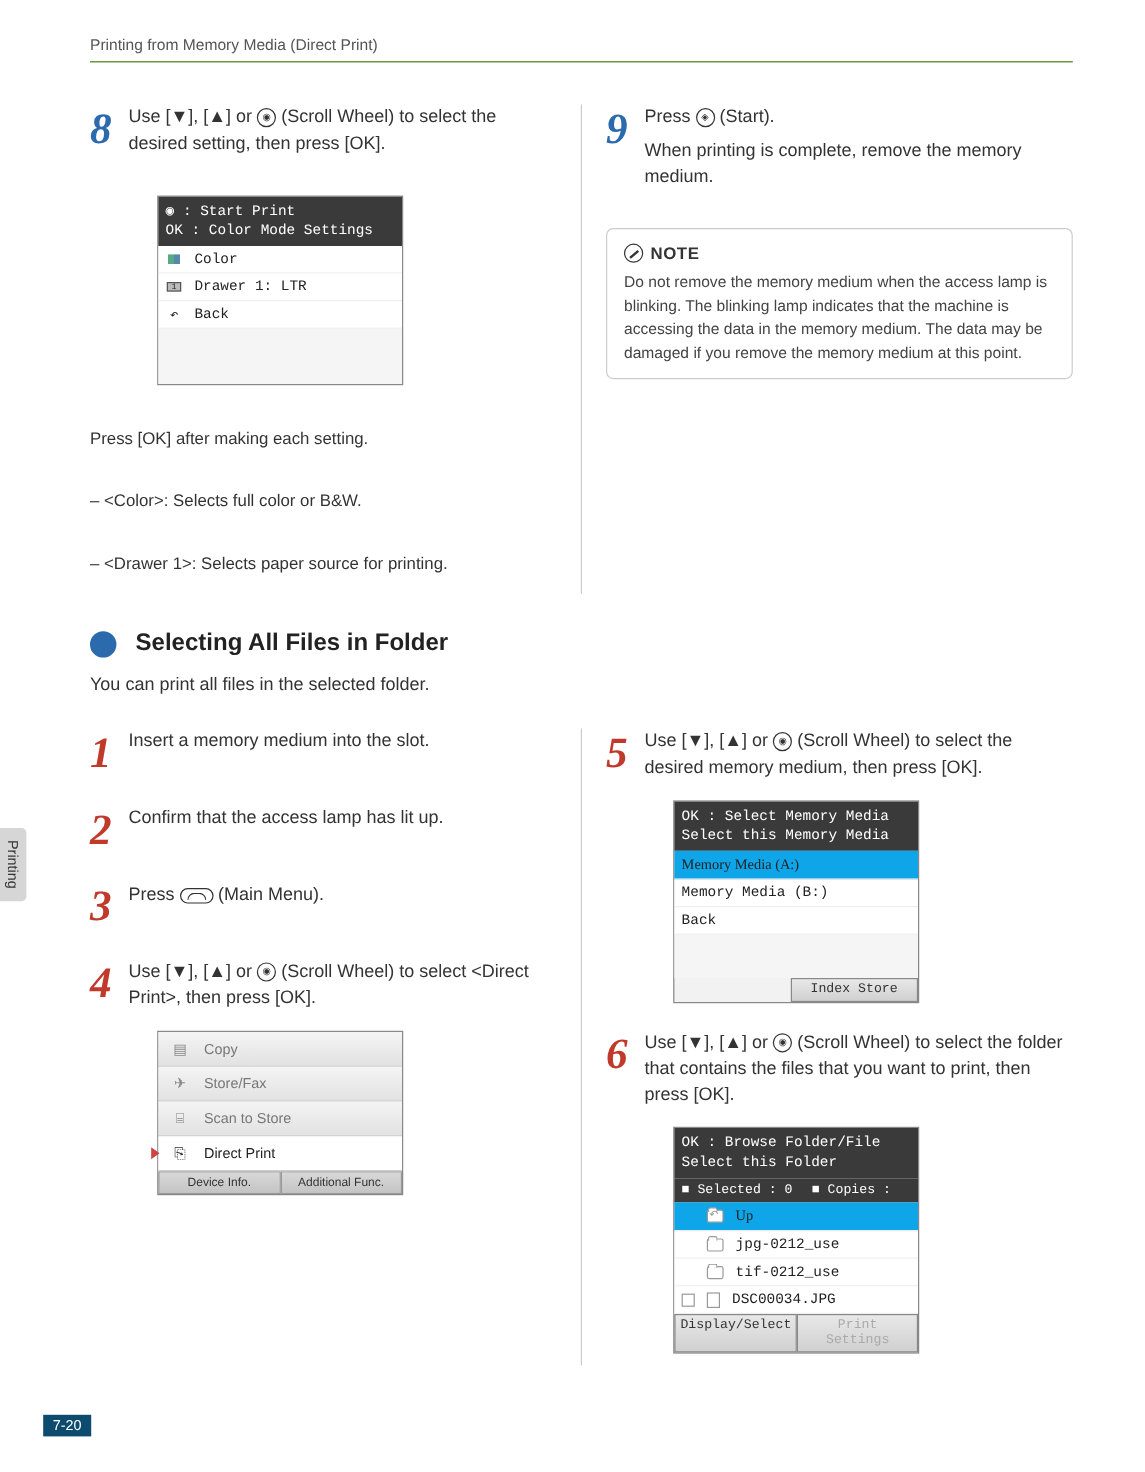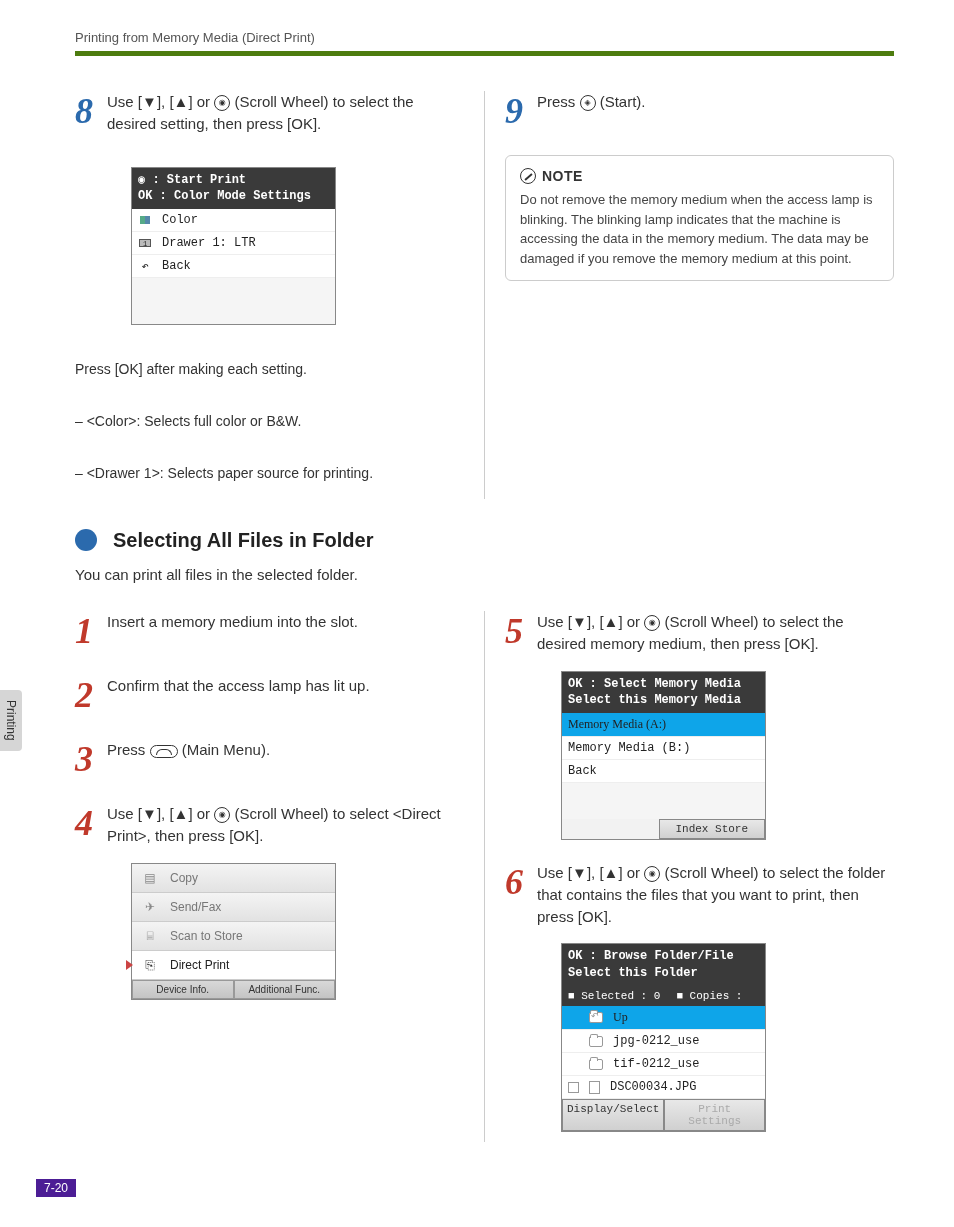--- a/index.html
+++ b/index.html
@@ -9,21 +9,21 @@
     background: #fff;
     font-family: "Segoe UI", Arial, sans-serif;
     color: #333;
     position: relative;
     padding: 30px 60px 20px 60px;
   }
   .breadcrumb {
     margin-left: 15px;
     font-size: 13px;
     color: #555;
-    border-bottom: 5px solid #4d7c0f;
+    border-bottom: 1px solid #4d7c0f;
     padding-bottom: 6px;
     margin-bottom: 35px;
   }
   .cols {
     display: flex;
     gap: 10px;
   }
   .col {
     flex: 1;
     min-width: 0;
@@ -70,21 +70,20 @@
     border: 1px solid #888;
     background: #f2f2f2;
     font-family: "Courier New", monospace;
     font-size: 12px;
   }
   .lcd-hdr {
     background: #3a3a3a;
     color: #fff;
     padding: 4px 6px;
     line-height: 1.4;
-    font-weight: bold;
   }
   .lcd-row {
     display: flex;
     align-items: center;
     gap: 10px;
     padding: 4px 6px;
     background: #fff;
     border-bottom: 1px solid #eee;
     color: #222;
   }
@@ -130,21 +129,21 @@
     align-items: center;
     gap: 6px;
     font-weight: bold;
     color: #333;
     margin-bottom: 6px;
     letter-spacing: 0.5px;
     font-size: 14px;
   }
   .section-head {
     display: flex;
-    align-items: flex-start;
+    align-items: flex-end;
     gap: 16px;
     margin: 30px 0 14px 15px;
   }
   .section-dot {
     width: 22px; height: 22px; border-radius: 50%;
     background: #2b6aad;
   }
   .section-title {
     font-size: 20px;
     font-weight: bold;
@@ -163,21 +162,21 @@
     color: #333;
     font-size: 12px;
     writing-mode: vertical-rl;
     padding: 10px 4px;
     border-radius: 0 4px 4px 0;
   }
   .page-num {
     position: absolute;
     left: 36px;
     bottom: 30px;
-    background: #4c1d95;
+    background: #0c4a6e;
     color: #fff;
     font-size: 12px;
     padding: 2px 8px;
   }
   .tri-down::before { content: "▼"; }
   .tri-up::before   { content: "▲"; }
   .oval-arc {
     display:inline-block;
     width:28px; height:13px;
     border:1.5px solid #333;
@@ -354,20 +353,21 @@
 
   <div class="divider"></div>
 
   <div class="col col-r">
     <div class="step">
       <div class="step-num blue-num">9</div>
       <div class="step-body">
         <p>
           <span>Press </span><span class="ring diamond"></span><span> (Start).</span>
         </p>
+        <p>When printing is complete, remove the memory medium.</p>
       </div>
     </div>
     <div class="note-box">
       <div class="note-hdr">
         <span class="pencil"></span>
         <span>NOTE</span>
       </div>
       <div style="line-height:1.5;">Do not remove the memory medium when the access lamp is blinking. The blinking lamp indicates that the machine is accessing the data in the memory medium. The data may be damaged if you remove the memory medium at this point.</div>
     </div>
   </div>
@@ -407,21 +407,21 @@
         </p>
       </div>
     </div>
     <div class="lcd-menu">
       <div class="lcd-menu-row">
         <span class="mi">▤</span>
         <span>Copy</span>
       </div>
       <div class="lcd-menu-row">
         <span class="mi">✈</span>
-        <span>Send/Fax</span>
+        <span>Store/Fax</span>
       </div>
       <div class="lcd-menu-row">
         <span class="mi">⌸</span>
         <span>Scan to Store</span>
       </div>
       <div class="lcd-menu-row active">
         <span class="mi" style="color:#333;">⎘</span>
         <span>Direct Print</span>
       </div>
       <div class="lcd-menu-footer">

